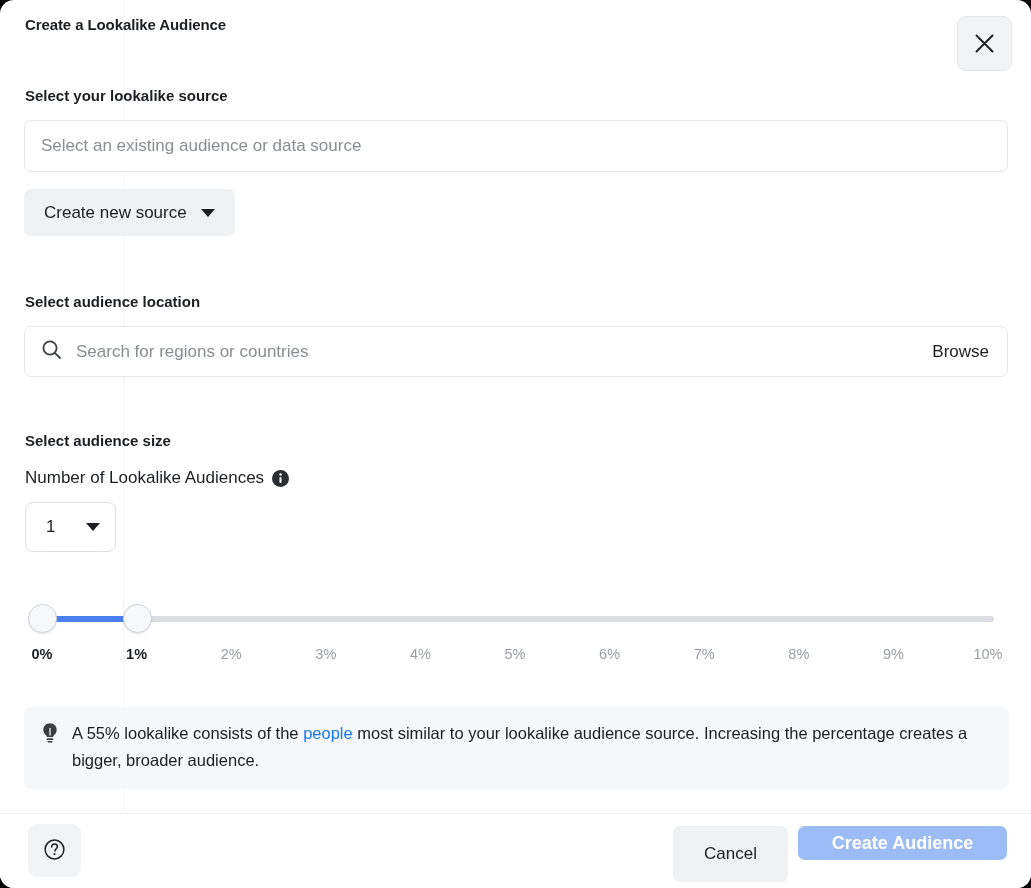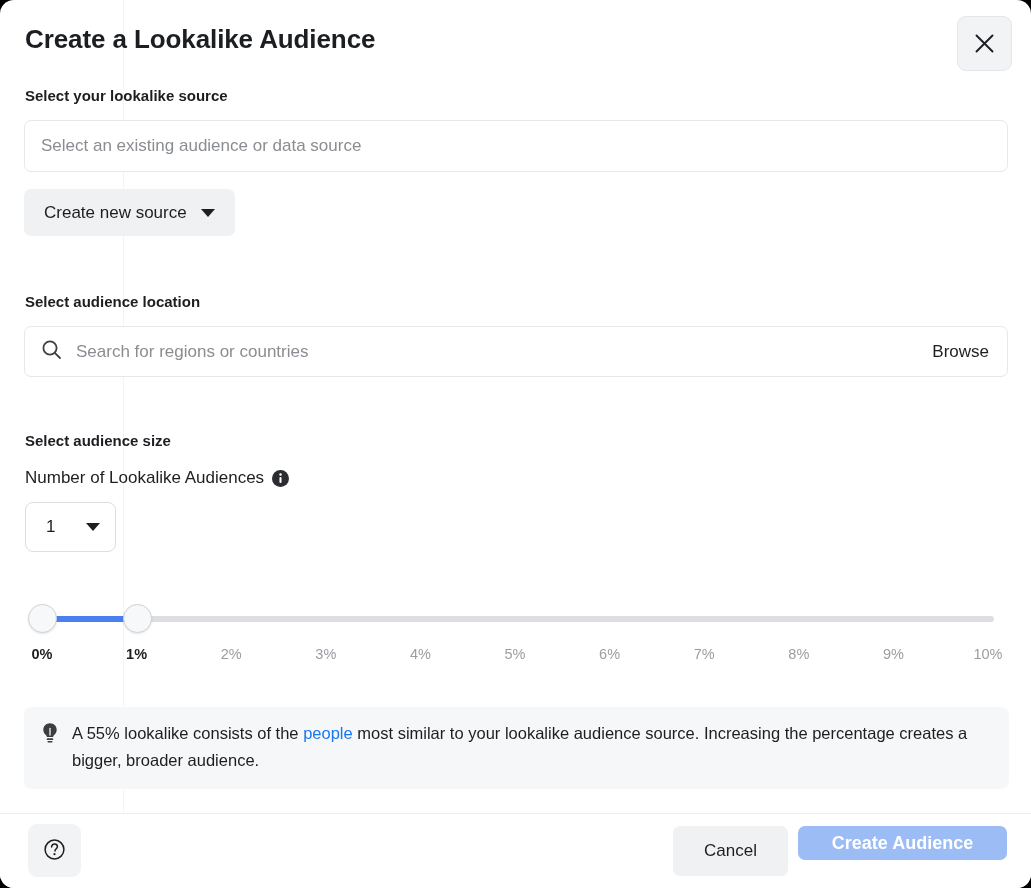--- a/index.html
+++ b/index.html
@@ -32,22 +32,22 @@
   }
 
   
   #header {
     position: absolute;
     left: 0; top: 0;
     width: 100%; height: 86px;
   }
   #dialog-title {
     position: absolute;
-    left: 25px; top: 24px;
-    font-size: 26px;
+    left: 25px; top: 16px;
+    font-size: 15px;
     font-weight: bold;
     color: #1c1e21;
     letter-spacing: -0.1px;
   }
   #close-button {
     position: absolute;
     right: 19px; top: 16px;
     width: 55px; height: 55px;
     background: #f2f3f5;
     border: 1px solid #e4e6eb;
@@ -252,21 +252,21 @@
     border: none;
     border-radius: 9px;
     display: flex;
     align-items: center;
     justify-content: center;
     cursor: pointer;
   }
   #cancel-button {
     position: absolute;
     left: 673px; top: 12px;
-    width: 115px; height: 50px;
+    width: 115px; height: 56px;
     background: #f0f1f3;
     border: none;
     border-radius: 7px;
     font-family: "Liberation Sans", sans-serif;
     font-size: 17px;
     color: #1c1e21;
     cursor: pointer;
   }
   #create-audience-button {
     position: absolute;

